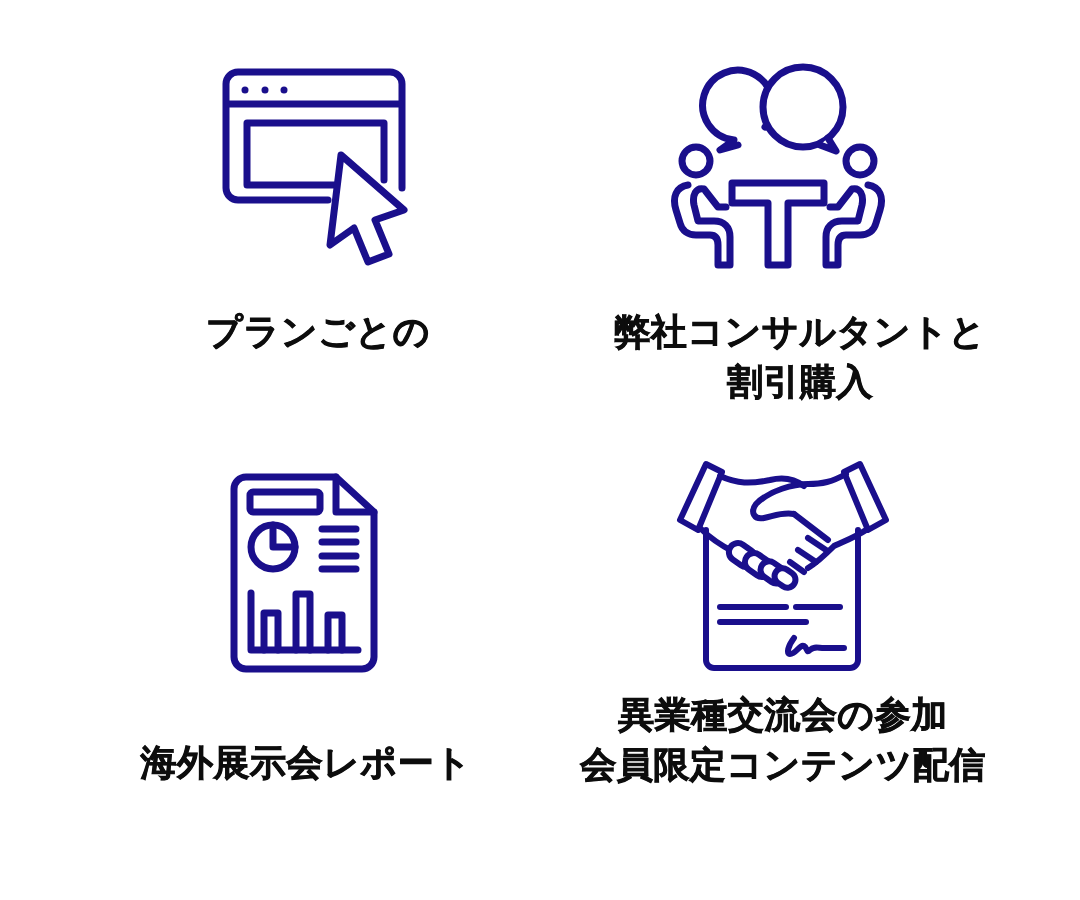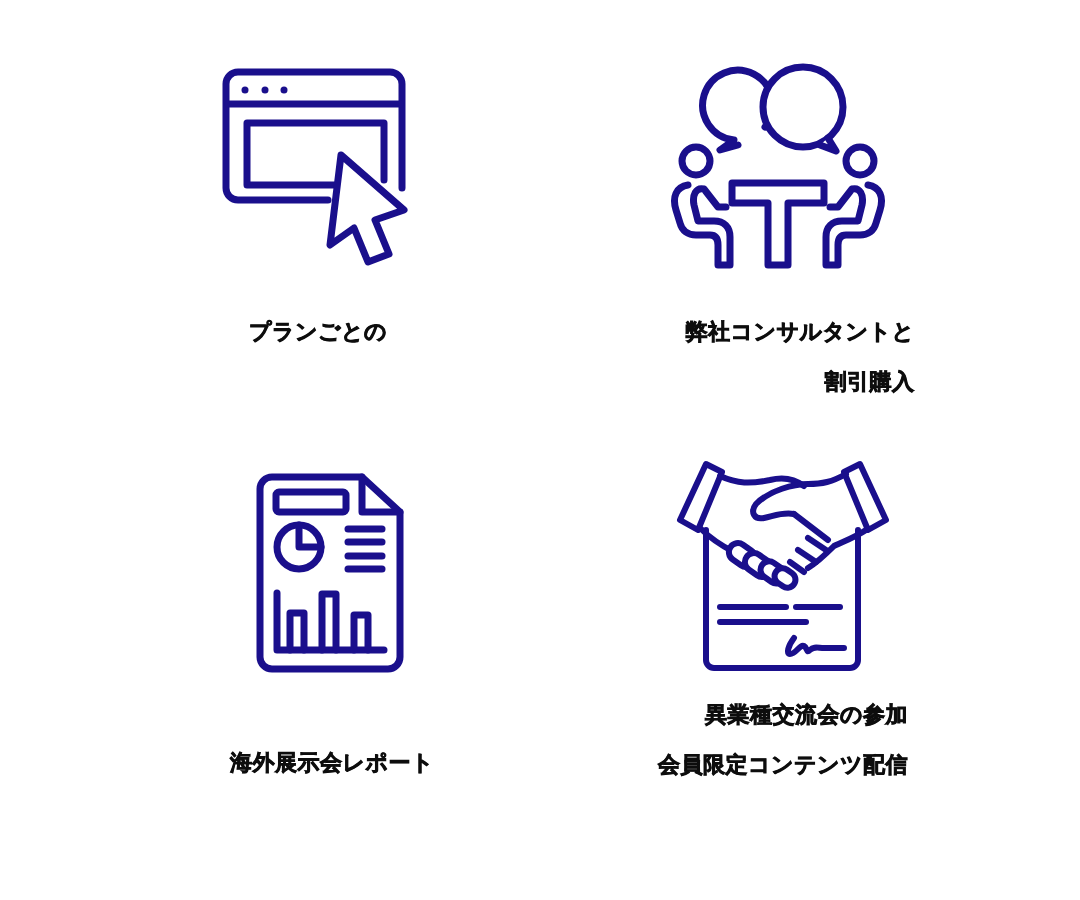--- a/index.html
+++ b/index.html
@@ -23,39 +23,39 @@
     }
     .icon-wrap {
       display: flex;
       align-items: center;
       justify-content: center;
     }
     .icon-wrap svg {
       display: block;
     }
     .label {
-      text-align: right;
+      text-align: center;
       color: #0d0d0d;
       font-weight: 900;
-      font-size: 22px;
+      font-size: 36px;
       line-height: 50px;
       letter-spacing: 0.5px;
       -webkit-text-stroke: 0.8px #0d0d0d;
     }
     .label span { display: block; white-space: nowrap; }
 
     #f1 { left: 98px;  top: 60px; }
     #f1 .icon-wrap { width: 220px; height: 220px; }
     #f1 .label { margin-top: 27px; }
 
     #f2 { left: 558px; top: 55px; }
     #f2 .icon-wrap { width: 240px; height: 230px; }
     #f2 .label { margin-top: 22px; margin-left: 44px; }
 
-    #f3 { left: 112px;  top: 460px; }
+    #f3 { left: 86px;  top: 460px; }
     #f3 .icon-wrap { width: 180px; height: 230px; }
     #f3 .label { margin-top: 48px; }
 
     #f4 { left: 563px; top: 450px; }
     #f4 .icon-wrap { width: 250px; height: 240px; }
     #f4 .label { }
   </style>
 </head>
 <body>
 

